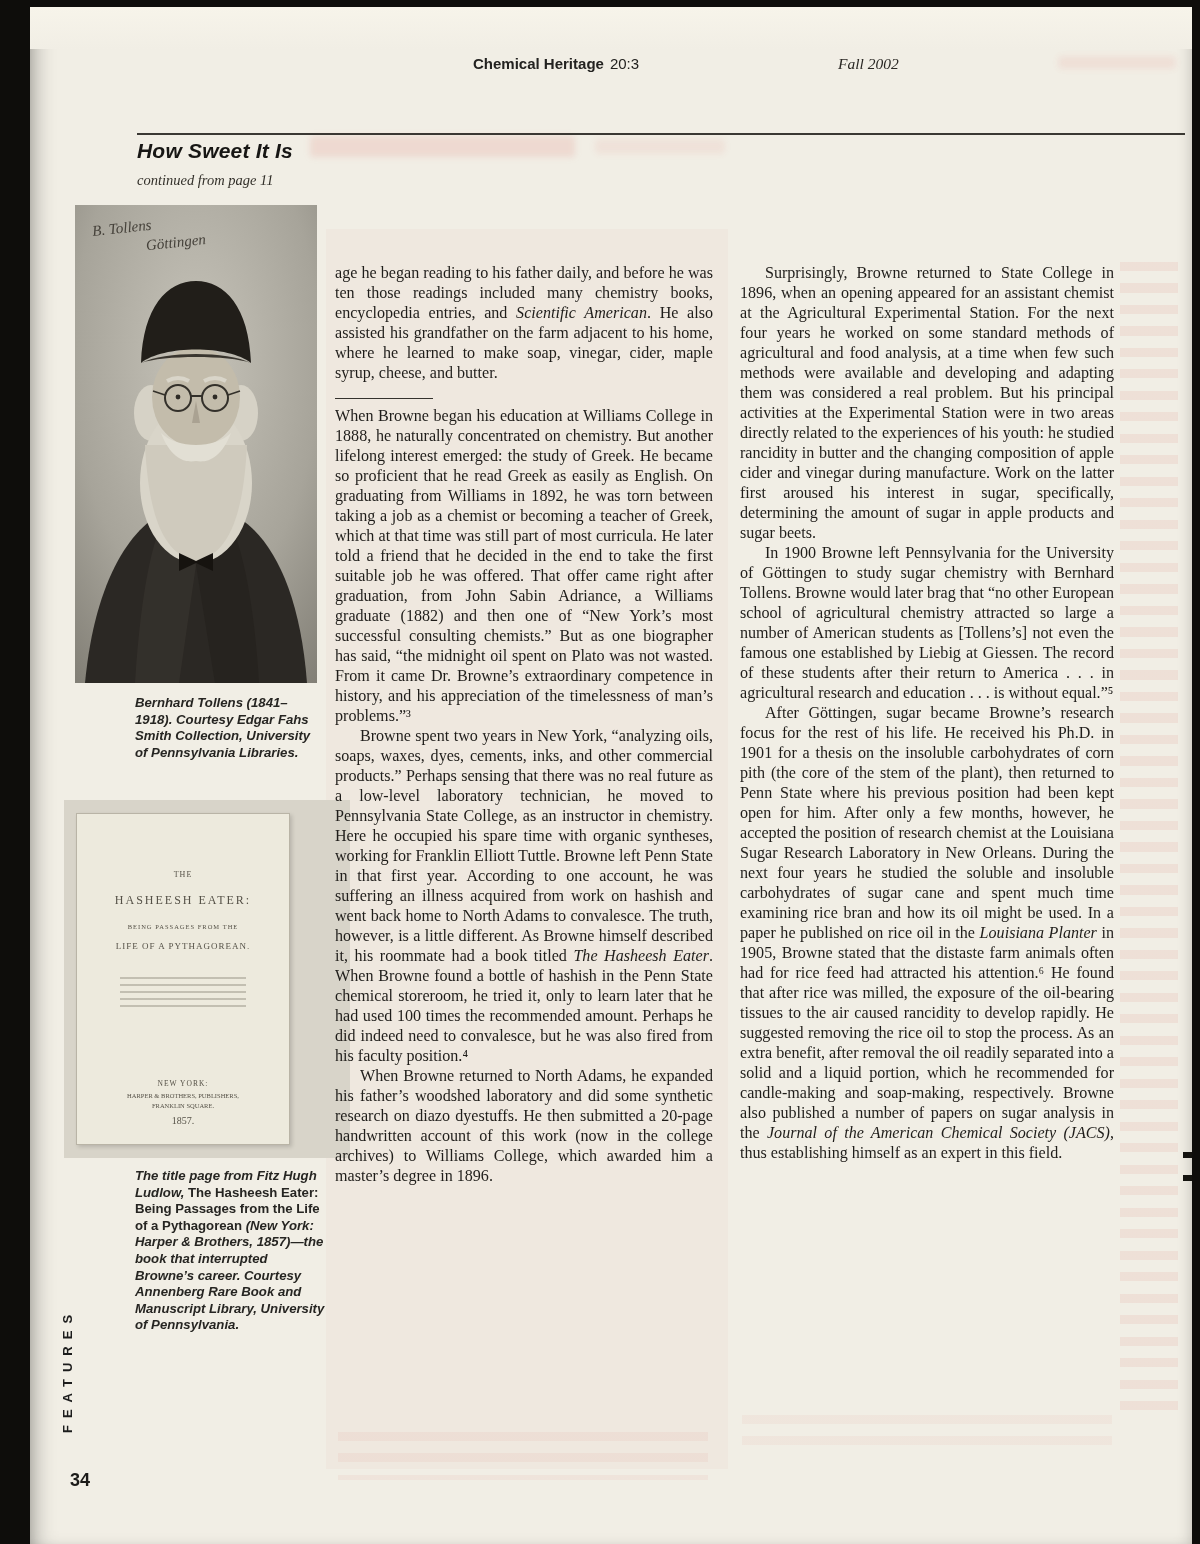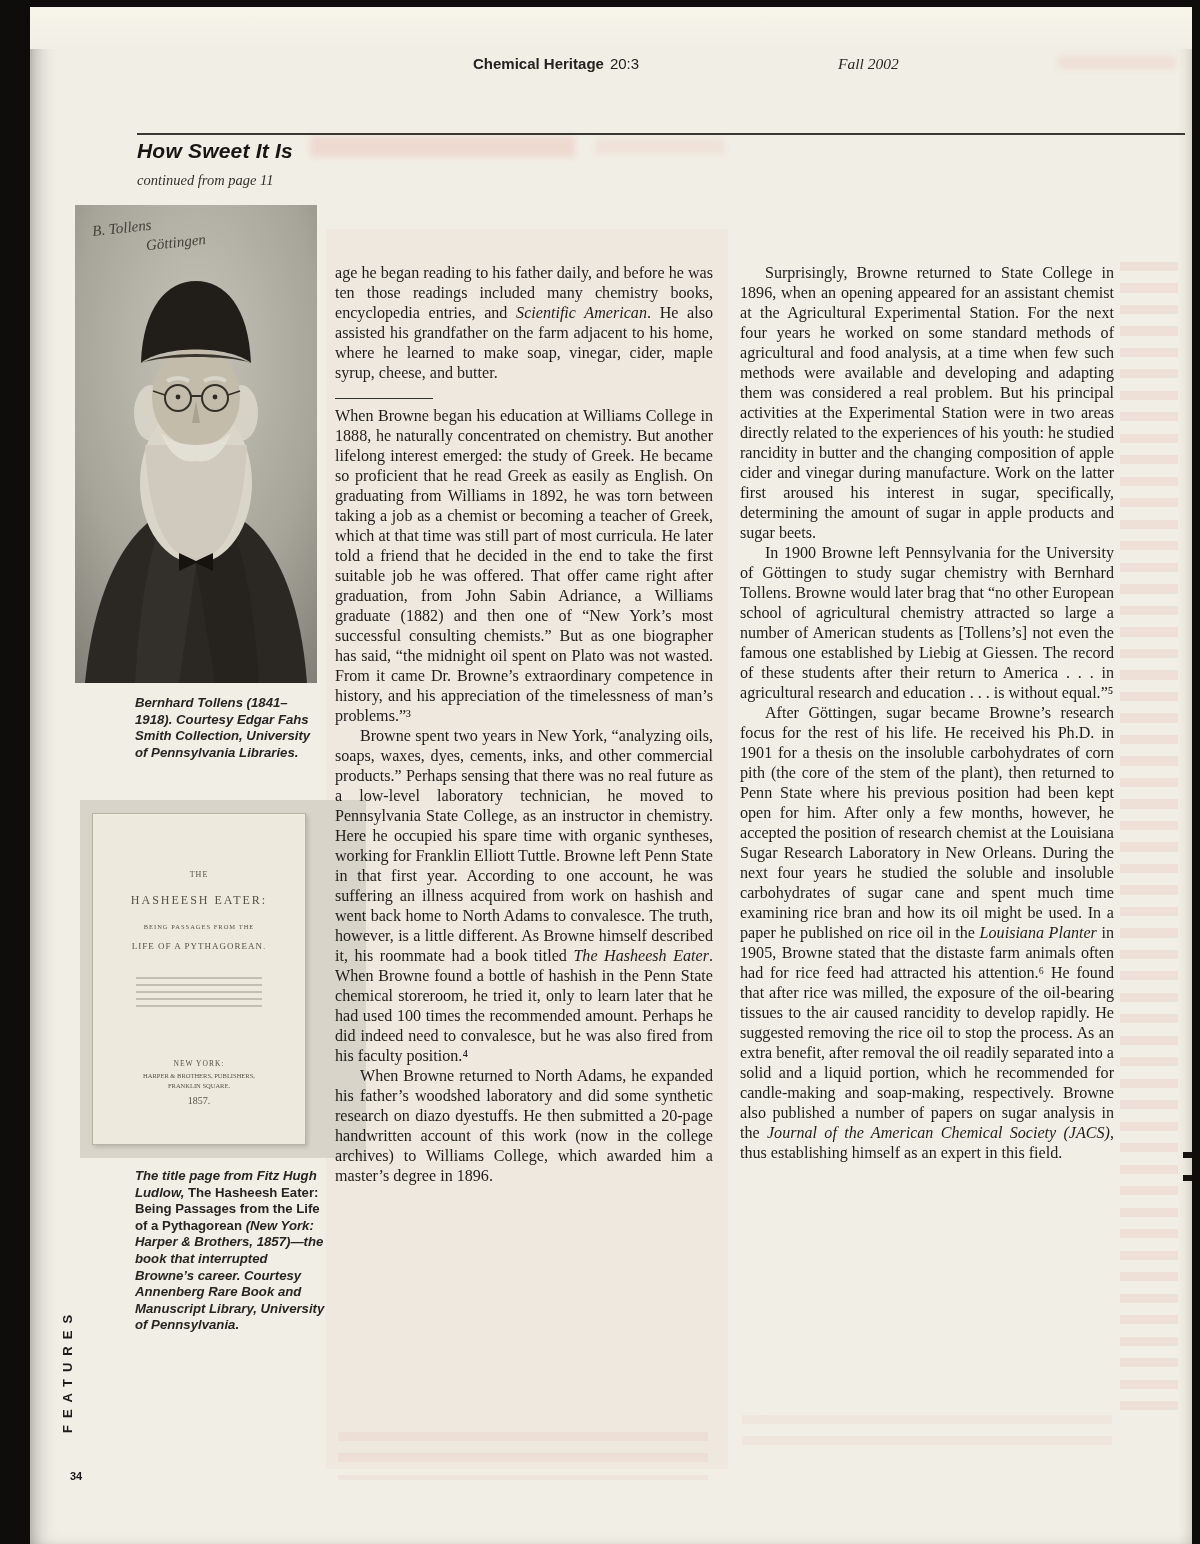--- a/index.html
+++ b/index.html
@@ -40,51 +40,51 @@
   .inscription{position:absolute;left:18px;top:10px;color:#45413a;
     font-family:"Liberation Serif",serif;font-style:italic;font-size:15px;
     transform:rotate(-6deg);line-height:20px;}
   .inscription .l2{display:block;margin-left:52px;}
   .caption{position:absolute;font-family:"Liberation Sans",sans-serif;
     font-size:13.2px;line-height:16.6px;font-style:italic;font-weight:bold;color:#262522;}
   .caption i{font-style:normal;}
   .portrait-caption{left:105px;top:688px;width:188px;}
   .book-caption{left:105px;top:1161px;width:194px;}
   
-  .bookfig{position:absolute;left:50px;top:793px;width:286px;height:358px;background:#d8d4c9;}
+  .bookfig{position:absolute;left:34px;top:793px;width:286px;height:358px;background:#d8d4c9;}
   .bookpage{position:absolute;left:12px;top:13px;width:212px;height:330px;
     background:#edeadd;border:1px solid #b9b4a6;box-shadow:2px 2px 4px rgba(0,0,0,.15);
     text-align:center;color:#555147;font-family:"Liberation Serif",serif;}
   .bp-the{margin-top:56px;font-size:8px;letter-spacing:1px;}
   .bp-title{margin-top:14px;font-size:12px;letter-spacing:2px;}
   .bp-being{margin-top:15px;font-size:6.5px;letter-spacing:1px;}
   .bp-life{margin-top:11px;font-size:9px;letter-spacing:1px;}
   .bp-epigraph{margin:26px auto 0;width:126px;height:34px;
     background:repeating-linear-gradient(to bottom,#a09c8e 0 2px,transparent 2px 7px);opacity:.55;}
-  .bp-ny{margin-top:48px;font-size:7.5px;letter-spacing:1px;}
+  .bp-ny{margin-top:68px;font-size:7.5px;letter-spacing:1px;}
   .bp-pub{margin-top:4px;font-size:6.5px;}
   .bp-sq{margin-top:3px;font-size:6.5px;}
   .bp-year{margin-top:6px;font-size:10px;}
   
   .col{position:absolute;top:256px;font-size:16.1px;line-height:20px;
     text-align:justify;color:#1f1d1a;}
   .col-mid{left:305px;width:378px;}
   .col-right{left:710px;width:374px;}
   .col p{margin:0;text-indent:1.55em;}
   .col p.noindent{text-indent:0;}
   .heading-rule{width:98px;height:1px;background:#34322d;margin:15px 0 7px;}
   .section-heading{margin:0 0 3px;font-family:"Liberation Serif",serif;font-weight:normal;
     font-variant:small-caps;font-size:17px;letter-spacing:.8px;color:#1d1b18;}
   
   .features{position:absolute;left:30px;top:1258px;height:168px;
     writing-mode:vertical-rl;transform:rotate(180deg);
     font-family:"Liberation Sans",sans-serif;font-weight:bold;font-size:13px;
     letter-spacing:7px;color:#1c1c1c;}
   .pagenum{position:absolute;left:40px;top:1463px;
-    font-family:"Liberation Sans",sans-serif;font-weight:bold;font-size:11px;color:#1b1a18;}
+    font-family:"Liberation Sans",sans-serif;font-weight:bold;font-size:18px;color:#1b1a18;}
   .tick{position:absolute;right:0;width:9px;height:6px;background:#14130f;}
 </style>
 </head>
 <body>
 
 <div class="paper">
 
   <div class="ghost" style="left:280px;top:129px;width:265px;height:21px;"></div>
   <div class="ghost" style="left:565px;top:132px;width:130px;height:15px;opacity:.6;"></div>
   <div class="ghost" style="left:1028px;top:49px;width:118px;height:13px;opacity:.7;"></div>

